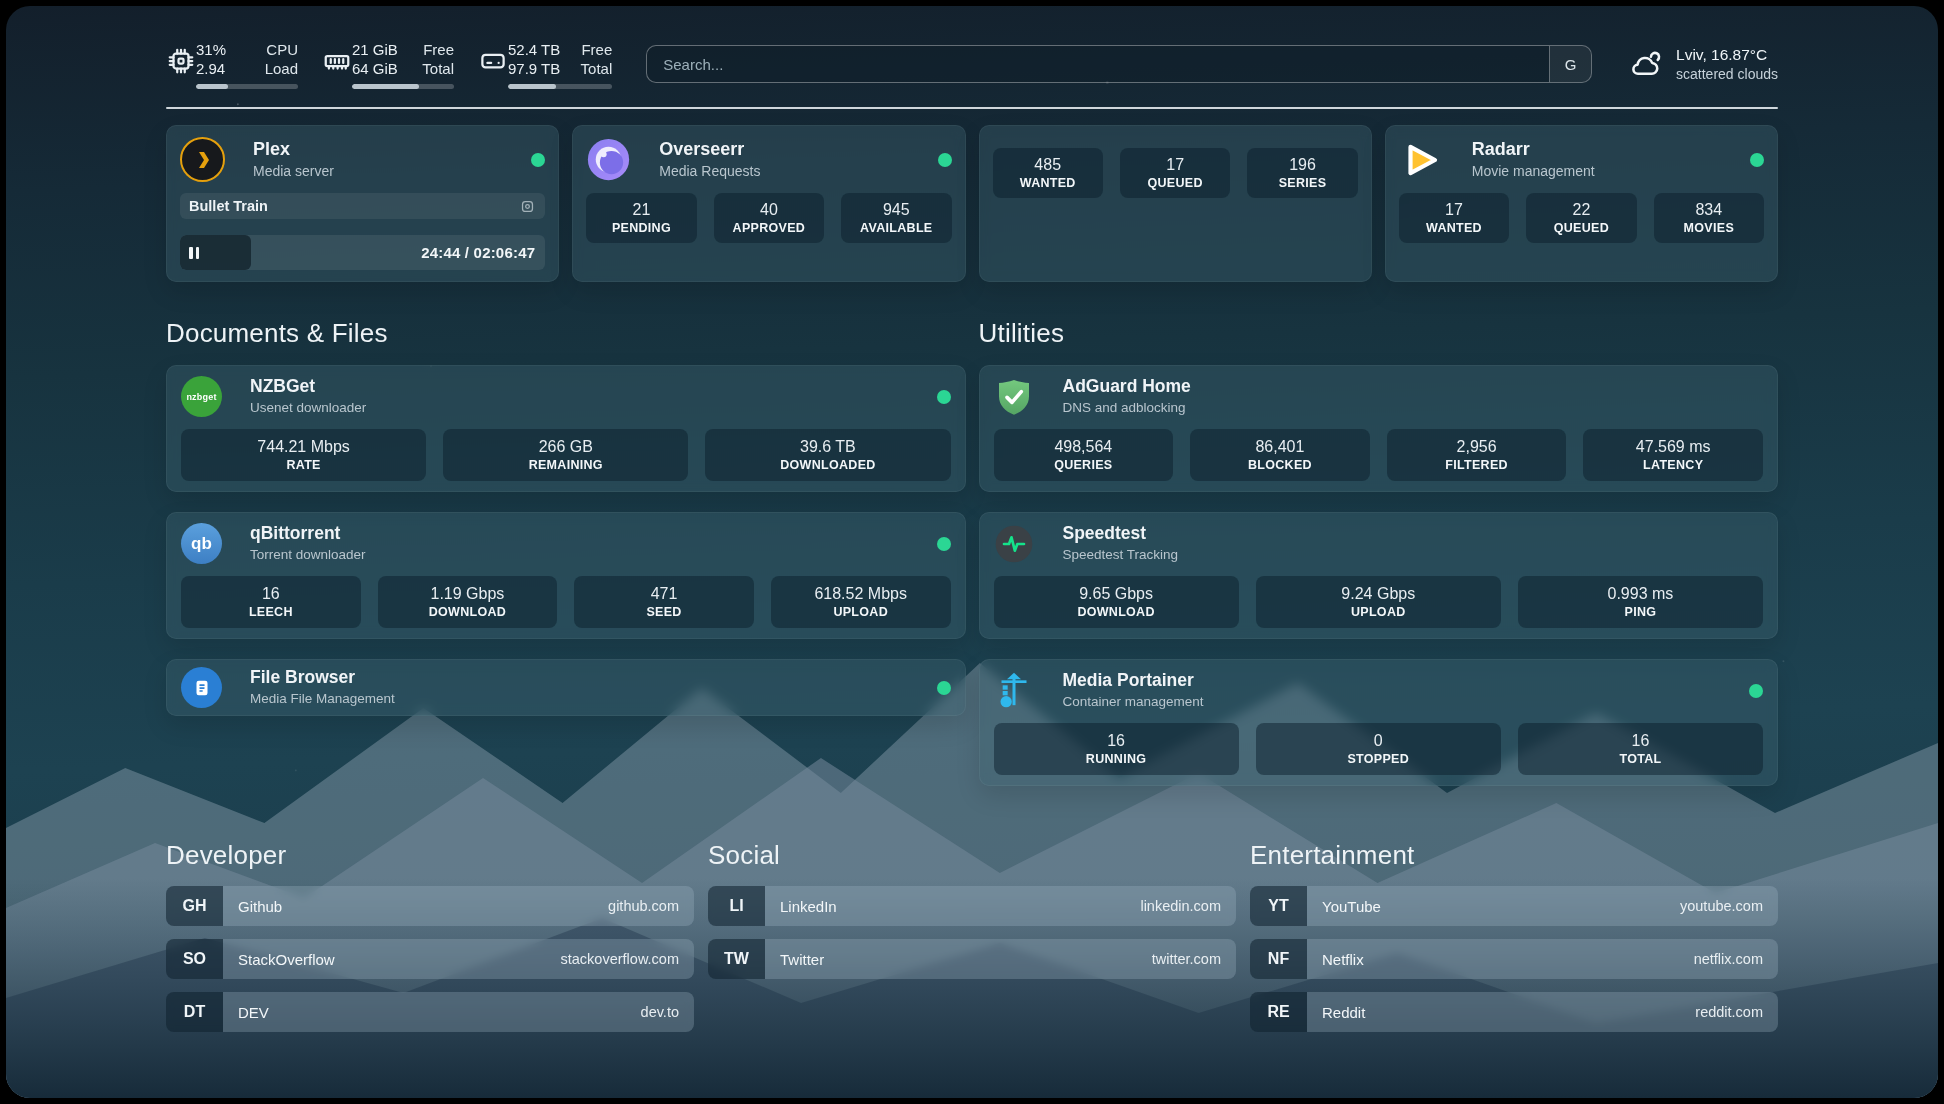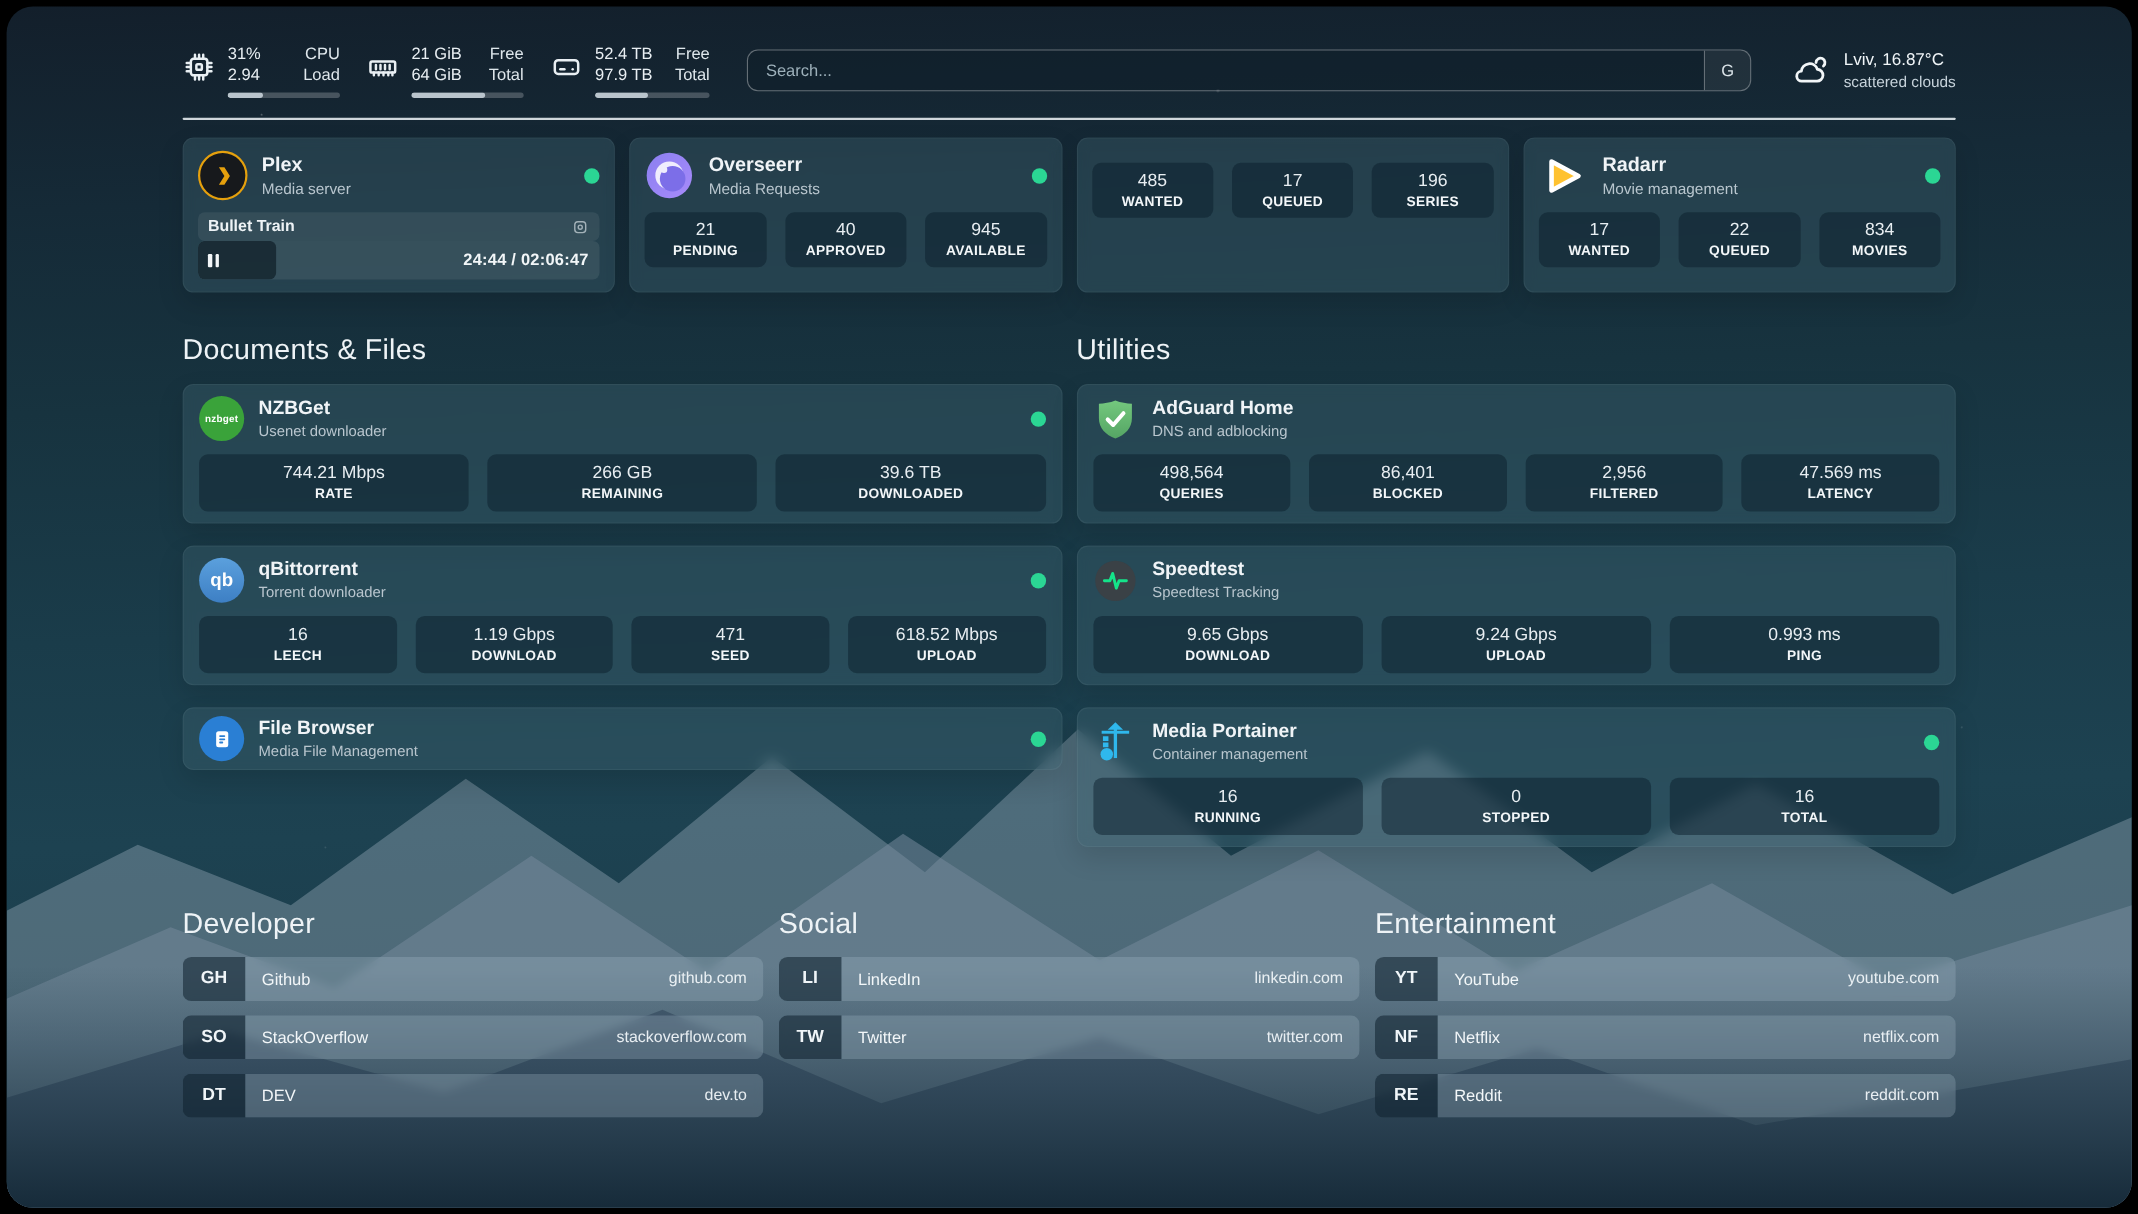--- a/index.html
+++ b/index.html
@@ -18,21 +18,21 @@
     radial-gradient(3px 3px at 49% 41%, rgba(255,255,255,.28), transparent 70%),
     radial-gradient(2px 2px at 67% 36%, rgba(255,255,255,.3), transparent 70%),
     radial-gradient(2px 2px at 81% 47%, rgba(255,255,255,.3), transparent 70%),
     radial-gradient(2px 2px at 31% 55%, rgba(255,255,255,.25), transparent 70%),
     radial-gradient(2px 2px at 92% 60%, rgba(255,255,255,.25), transparent 70%),
     radial-gradient(2px 2px at 15% 70%, rgba(255,255,255,.2), transparent 70%);}
   .content{position:relative;height:100%;padding:0 160px;color:#e9eff3;}
 
   
   .topbar{display:flex;align-items:center;margin-top:32px;height:52px;}
-  .sys-widget{display:flex;align-items:flex-start;gap:11px;margin-right:24px;}
+  .sys-widget{display:flex;align-items:flex-start;margin-right:24px;}
   .sys-icon{width:30px;height:30px;margin-top:6px;flex:none;color:#e9eff3;}
   .sys-body{display:flex;flex-direction:column;}
   .sys-rows{display:flex;gap:14px;font-size:15px;line-height:1.3;color:#e9eff3;}
   .sys-col-values{min-width:50px;}
   .sys-col-labels{min-width:38px;text-align:right;color:#dfe7ec;}
   .sys-bar{margin-top:5px;height:5px;border-radius:3px;background:rgba(255,255,255,.22);overflow:hidden;}
   .sys-bar-fill{height:100%;border-radius:3px;background:#b9c4cc;}
   .searchbar{flex:1;display:flex;align-items:stretch;height:38px;margin:0 36px 0 10px;
     border:1.5px solid rgba(255,255,255,.35);border-radius:10px;background:rgba(12,28,38,.30);overflow:hidden;}
   .searchbar input{flex:1;background:transparent;border:none;outline:none;color:#e4ecf1;
@@ -46,37 +46,37 @@
   .weather-line2{font-size:14px;color:#c6d2da;margin-top:2px;text-align:center;}
   .divider{margin-top:17px;height:2px;background:rgba(240,246,249,.85);border-radius:1px;}
 
   
   .section-title{font-size:26px;font-weight:500;color:#eef3f6;letter-spacing:.2px;}
   .media-section .section-title{margin-top:54px;}
   .media-grid{display:grid;grid-template-columns:repeat(4,1fr);gap:13px;margin-top:16px;}
   .card{position:relative;border-radius:10px;background:rgba(62,100,112,.38);
     box-shadow:0 0 0 1px rgba(255,255,255,.05) inset, 0 10px 24px rgba(0,0,0,.12);
     backdrop-filter:blur(6px);padding:12px 14px;}
-  .card-header{display:flex;align-items:center;gap:13px;}
+  .card-header{display:flex;align-items:center;gap:28px;}
   .app-icon{width:45px;height:45px;flex:none;display:flex;align-items:center;justify-content:center;}
   .card-titles{min-width:0;}
   .card-title{font-size:18px;font-weight:600;color:#f0f4f7;line-height:1.2;}
   .card-sub{font-size:14px;color:#b9c6ce;margin-top:3px;line-height:1.2;}
   .status-dot{width:14px;height:14px;border-radius:50%;background:#2bd694;margin-left:auto;flex:none;}
   .stats-row{display:flex;gap:17px;margin-top:11px;}
   .stat{flex:1;border-radius:8px;background:rgba(10,30,41,.48);text-align:center;padding:7px 4px 8px;}
   .stat-value{font-size:16px;color:#e8eef2;line-height:1.25;}
   .stat-label{font-size:12.5px;font-weight:700;color:#f3f7f9;letter-spacing:.3px;margin-top:1px;}
 
   
   .np-title-row{display:flex;align-items:center;margin-top:11px;height:26px;border-radius:6px;
     background:rgba(255,255,255,.07);padding:0 9px;}
   .np-title{font-size:14.5px;font-weight:600;color:#eef3f6;}
   .np-type-icon{margin-left:auto;width:17px;height:17px;opacity:.65;color:#dfe7ec;}
-  .np-progress-row{position:relative;margin-top:0;height:35px;border-radius:6px;background:rgba(255,255,255,.08);overflow:hidden;}
+  .np-progress-row{position:relative;margin-top:16px;height:35px;border-radius:6px;background:rgba(255,255,255,.08);overflow:hidden;}
   .np-elapsed{position:absolute;left:0;top:0;bottom:0;background:rgba(9,23,33,.62);border-radius:6px;
     display:flex;align-items:center;padding-left:9px;}
   .pause-icon{display:flex;gap:3px;}
   .pause-icon i{display:block;width:3.5px;height:12px;background:#f2f6f8;border-radius:1px;}
   .np-time{position:absolute;right:10px;top:0;bottom:0;display:flex;align-items:center;
     font-size:15px;font-weight:600;color:#f2f6f8;letter-spacing:.2px;}
 
   
   .two-col{display:grid;grid-template-columns:1fr 1fr;gap:13px;margin-top:36px;}
   .col .section-title{margin-bottom:16px;}

